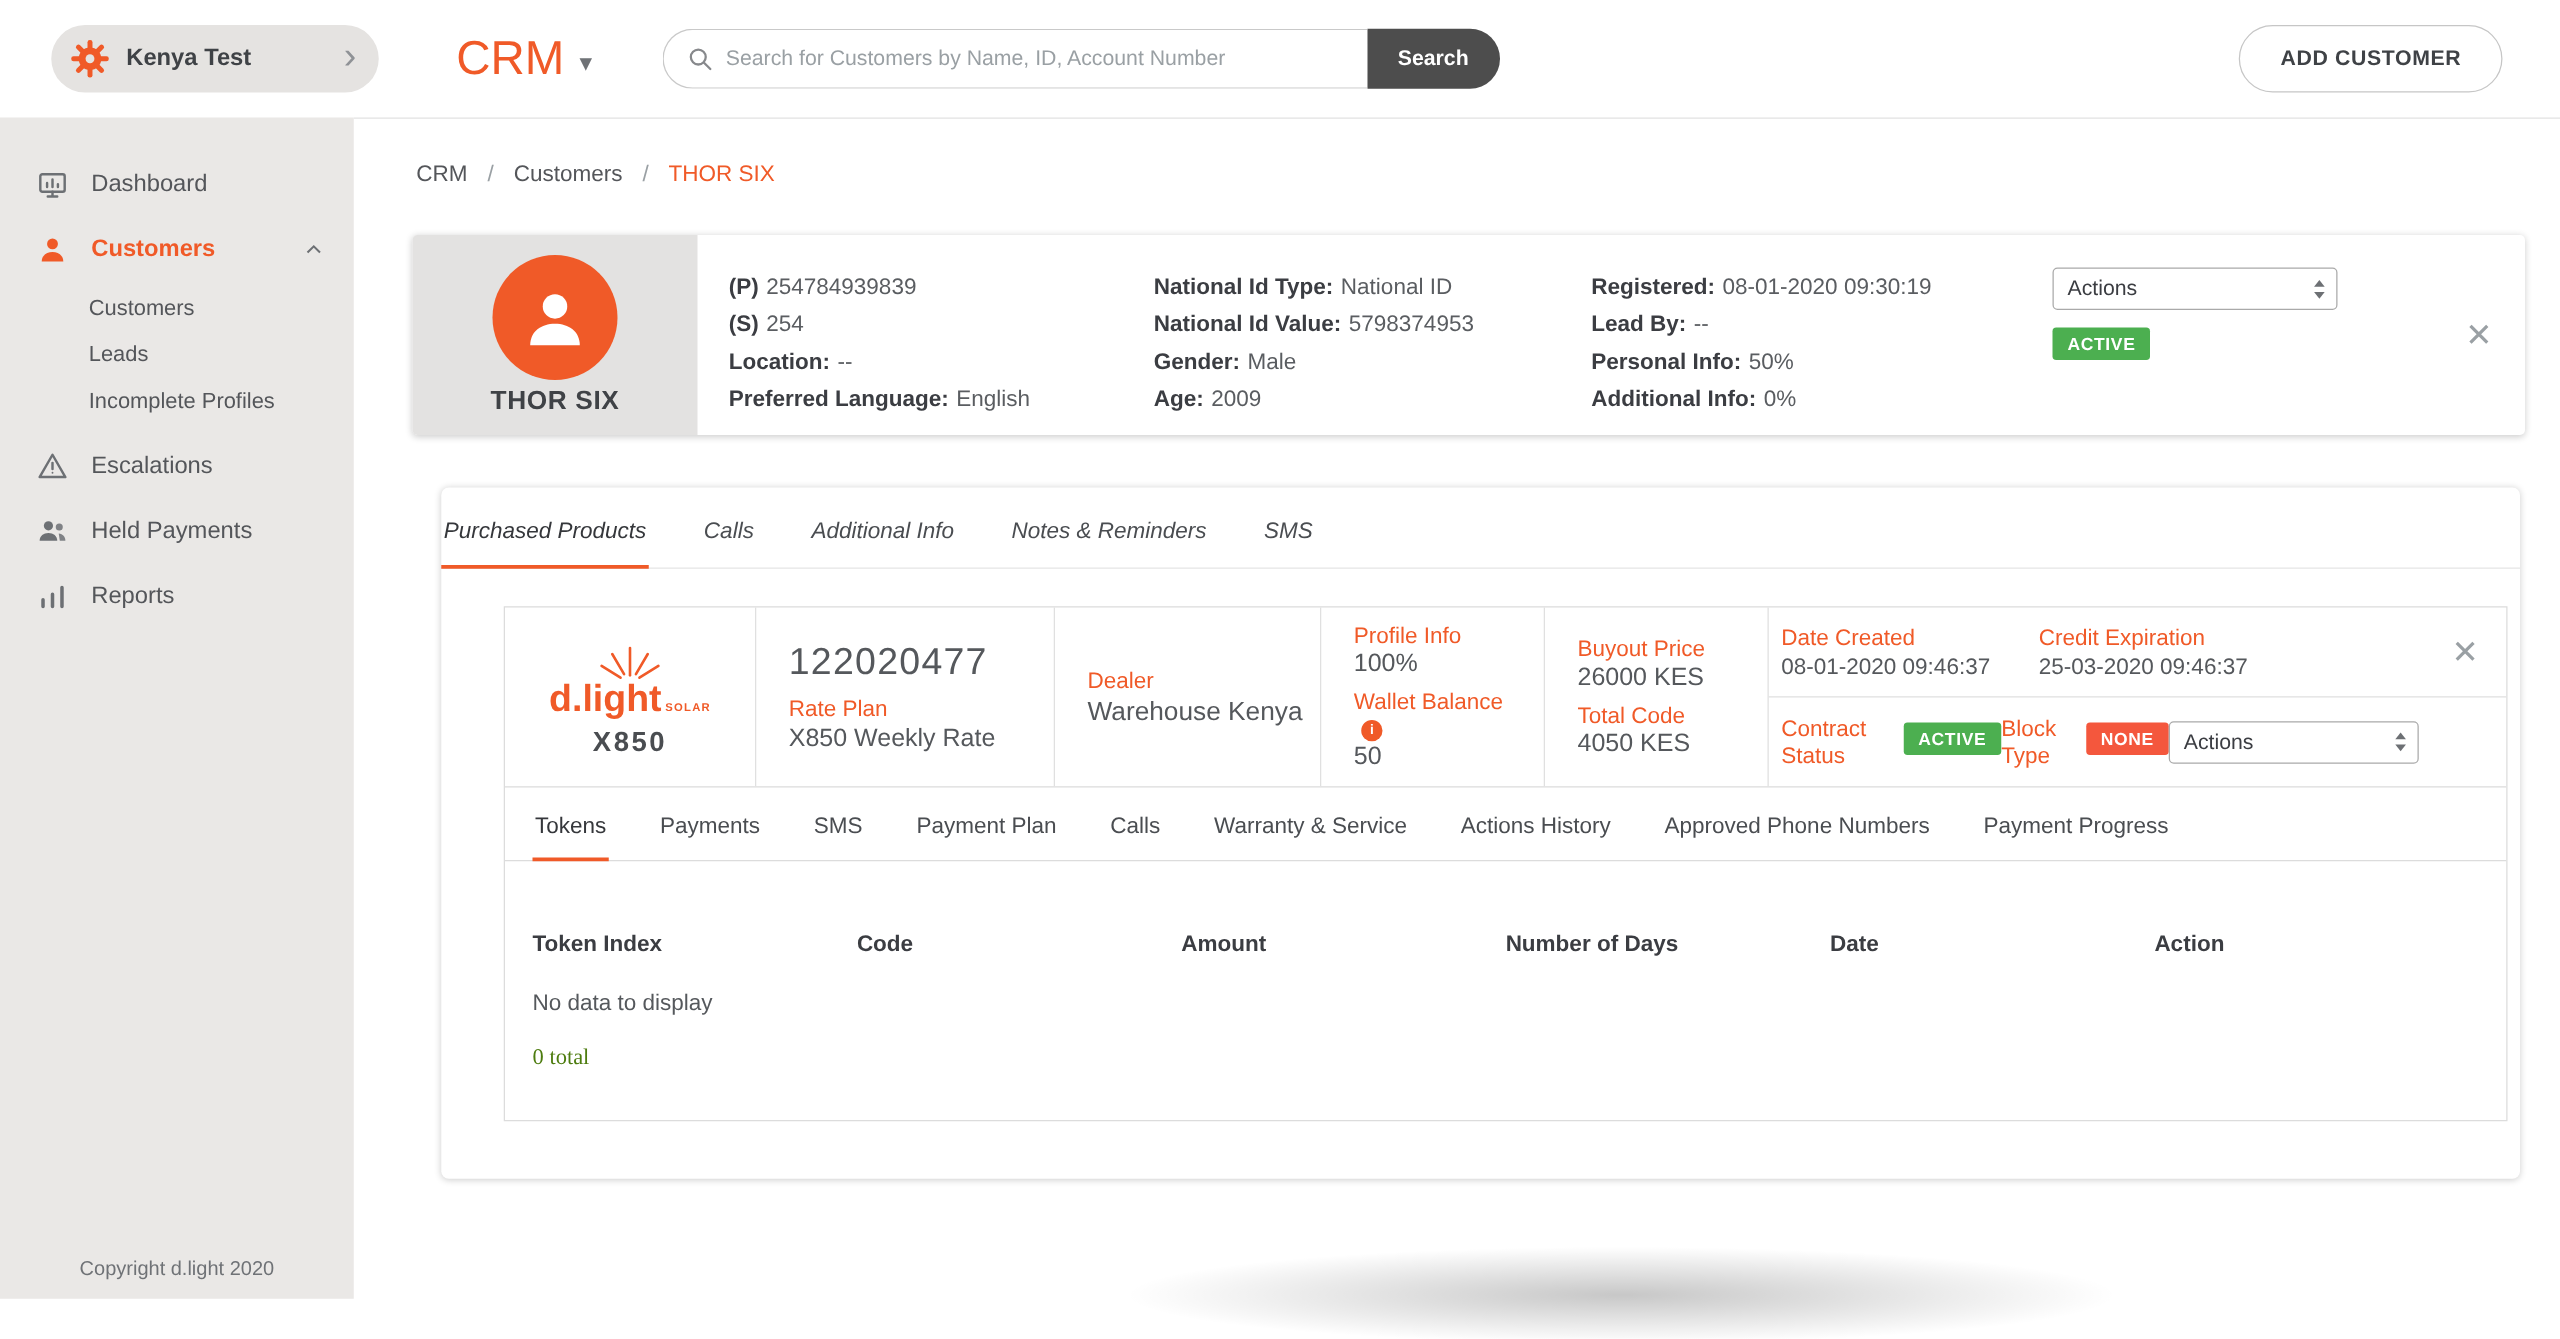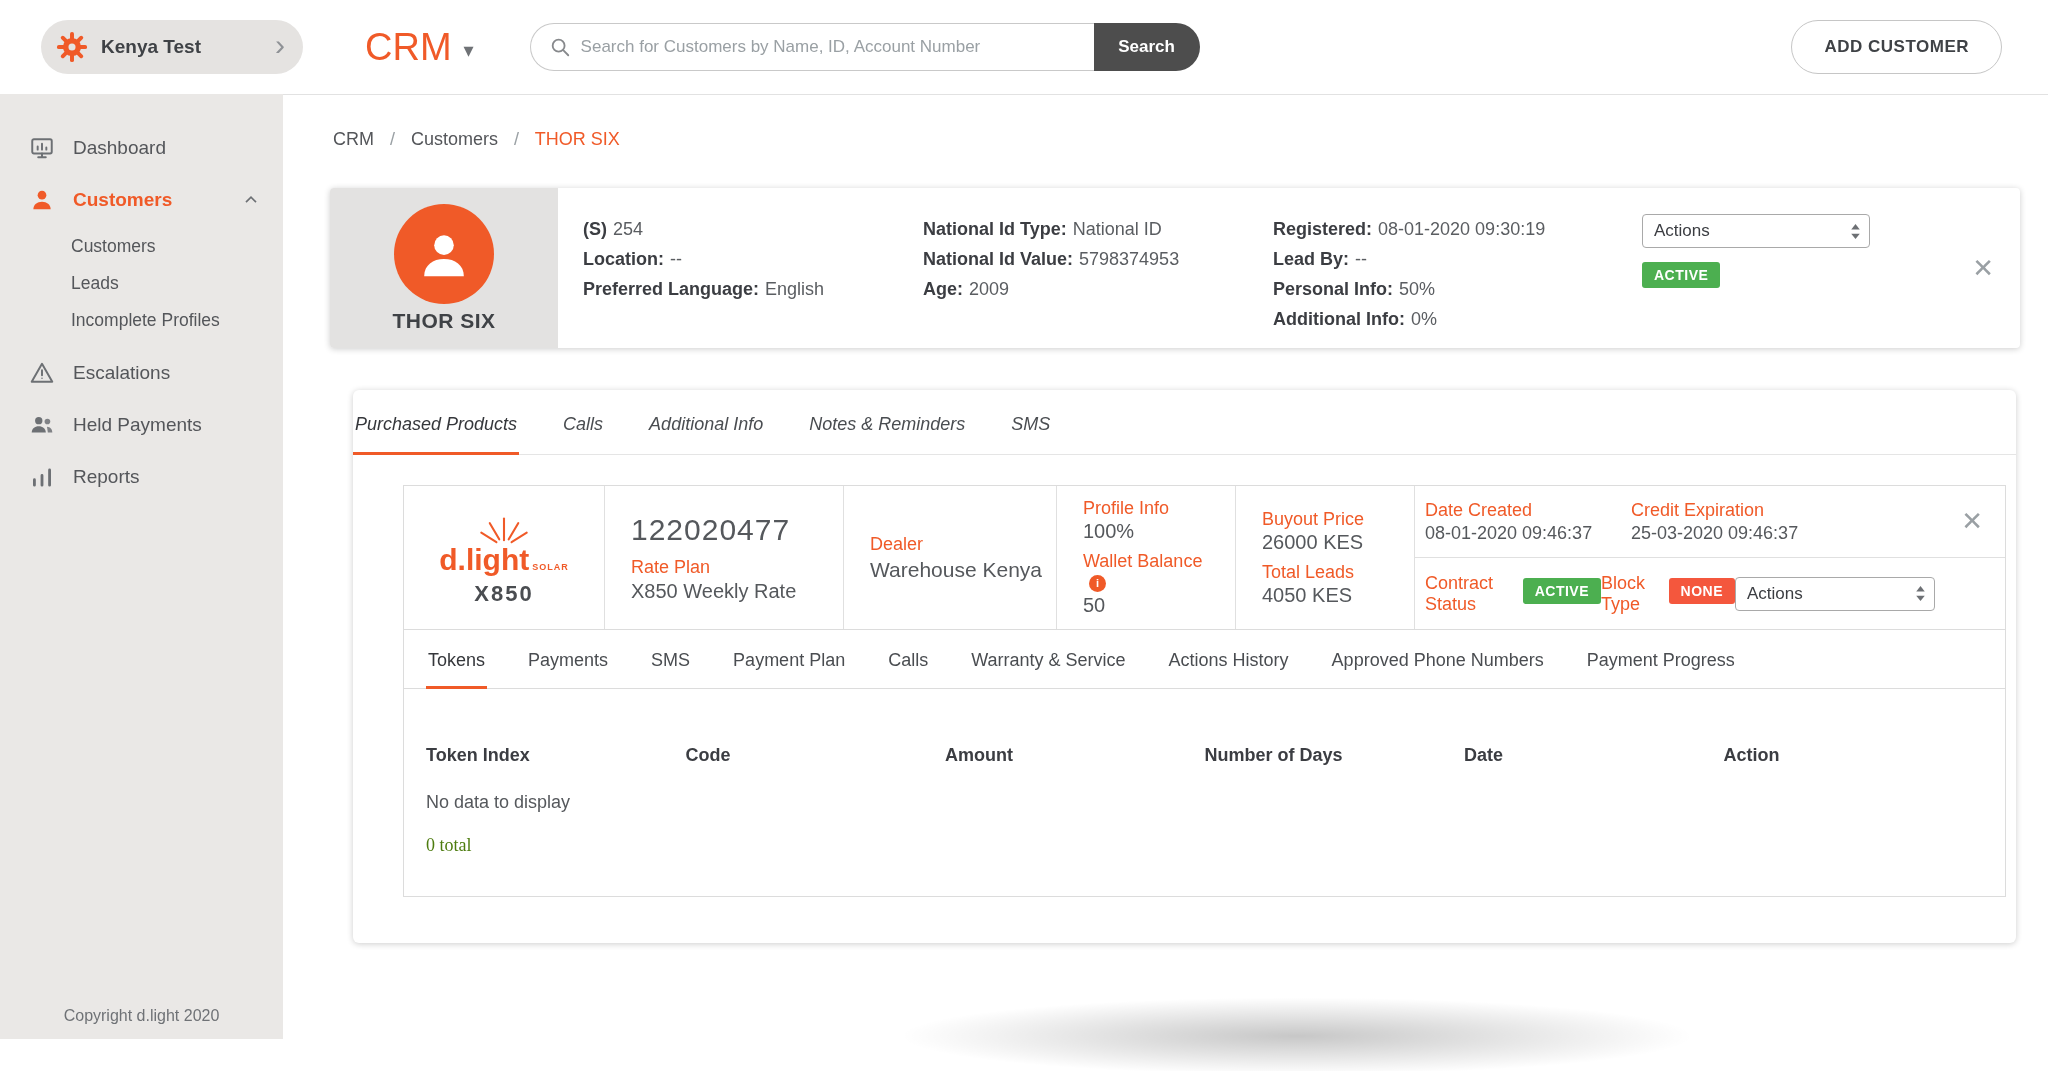--- a/index.html
+++ b/index.html
@@ -236,28 +236,30 @@
         <div class="avatar-circle">
           <svg width="56" height="56" viewBox="0 0 24 24" fill="#ffffff">
             <circle cx="12" cy="8.2" r="4.2"></circle>
               <path d="M3.5 21.5c0-4.8 3.8-7.4 8.5-7.4s8.5 2.6 8.5 7.4z"></path>
           </svg>
         </div>
         <div class="customer-name">THOR SIX</div>
       </div>
 
       <div class="info-col info-col1">
+        <div class="irow"><span class="lbl">(P)</span><span class="val">254784939839</span></div>
         <div class="irow"><span class="lbl">(S)</span><span class="val">254</span></div>
         <div class="irow"><span class="lbl">Location:</span><span class="val">--</span></div>
         <div class="irow"><span class="lbl">Preferred Language:</span><span class="val">English</span></div>
       </div>
 
       <div class="info-col info-col2">
         <div class="irow"><span class="lbl">National Id Type:</span><span class="val">National ID</span></div>
         <div class="irow"><span class="lbl">National Id Value:</span><span class="val">5798374953</span></div>
+        <div class="irow"><span class="lbl">Gender:</span><span class="val">Male</span></div>
         <div class="irow"><span class="lbl">Age:</span><span class="val">2009</span></div>
       </div>
 
       <div class="info-col info-col3">
         <div class="irow"><span class="lbl">Registered:</span><span class="val">08-01-2020 09:30:19</span></div>
         <div class="irow"><span class="lbl">Lead By:</span><span class="val">--</span></div>
         <div class="irow"><span class="lbl">Personal Info:</span><span class="val">50%</span></div>
         <div class="irow"><span class="lbl">Additional Info:</span><span class="val">0%</span></div>
       </div>
 
@@ -327,21 +329,21 @@
               <div class="oval">50</div>
             </div>
           </div>
 
           <div class="cell cell-buyout">
             <div class="pair">
               <div class="olbl">Buyout Price</div>
               <div class="oval">26000 KES</div>
             </div>
             <div class="pair">
-              <div class="olbl">Total Leads</div>
+              <div class="olbl">Total Code</div>
               <div class="oval">4050 KES</div>
             </div>
           </div>
 
           <div class="cell cell-right">
             <div class="right-top">
               <div class="rt-cell">
                 <div class="olbl">Date Created</div>
                 <div class="oval">08-01-2020 09:46:37</div>
               </div>

